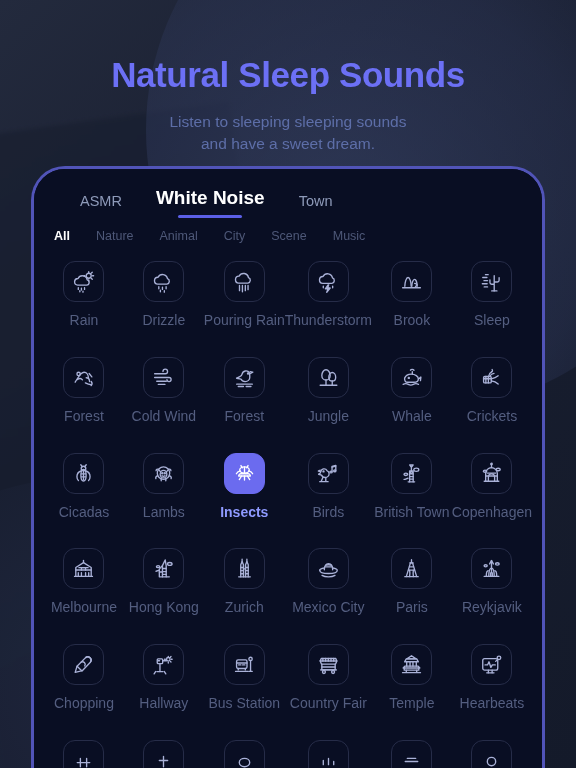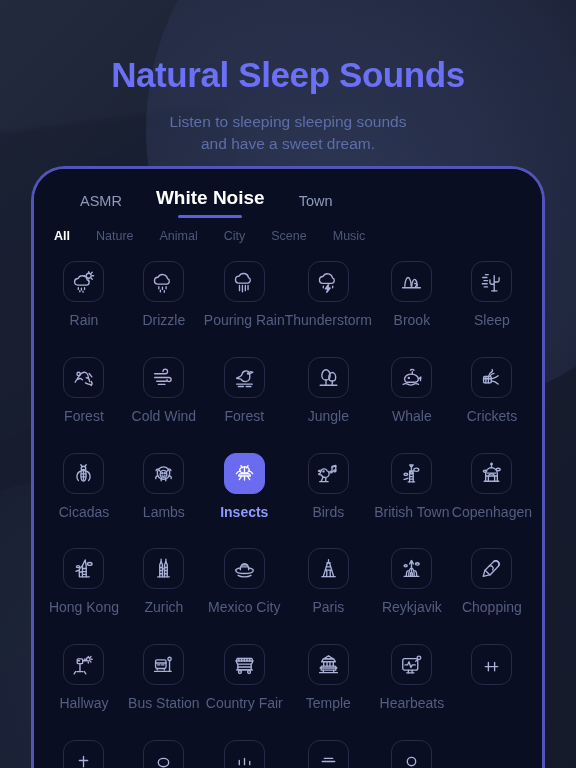--- a/index.html
+++ b/index.html
@@ -487,20 +487,36 @@
                   <ellipse cx="5.8" cy="9.8" rx="1.6" ry="1"></ellipse>
                 </g>
               </svg>
             </div>
             <div class="label">Copenhagen</div>
           </div>
           <div class="cell">
             <div class="tile">
               <svg viewBox="0 0 24 24">
                 <g fill="none" stroke-width="1.3" stroke-linecap="round" stroke-linejoin="round">
+                  <path d="M4.6 19.6V11l7.4-4.6L19.4 11v8.6"></path>
+                  <path d="M3.4 19.6h17.2"></path>
+                  <path d="M4.6 13.4h14.8"></path>
+                  <path d="M7 16v3.6M10 16v3.6M14 16v3.6M17 16v3.6"></path>
+                  <path d="M10 13.4v-2.2h4v2.2"></path>
+                  <path d="M12 6.4V4.2"></path>
+                  <path d="M7.6 11.2h8.8"></path>
+                </g>
+              </svg>
+            </div>
+            <div class="label">Melbourne</div>
+          </div>
+          <div class="cell">
+            <div class="tile">
+              <svg viewBox="0 0 24 24">
+                <g fill="none" stroke-width="1.3" stroke-linecap="round" stroke-linejoin="round">
                   <path d="M11 20V9.2l2.6-5.4 1 5.4V20"></path>
                   <path d="M11 12h3.6M11 15h3.6M11 17.6h3.6"></path>
                   <path d="M8.6 20h9"></path>
                   <path d="M11 9.2 8 12.6v7.4"></path>
                   <path d="M8 15.4h3"></path>
                   <ellipse cx="18" cy="7.6" rx="2.2" ry="1.4"></ellipse>
                   <ellipse cx="6.8" cy="10.2" rx="1.6" ry="1"></ellipse>
                   <path d="M4.8 14.6c1.4 0 2-.9 3.2-.9"></path>
                 </g>
               </svg>

